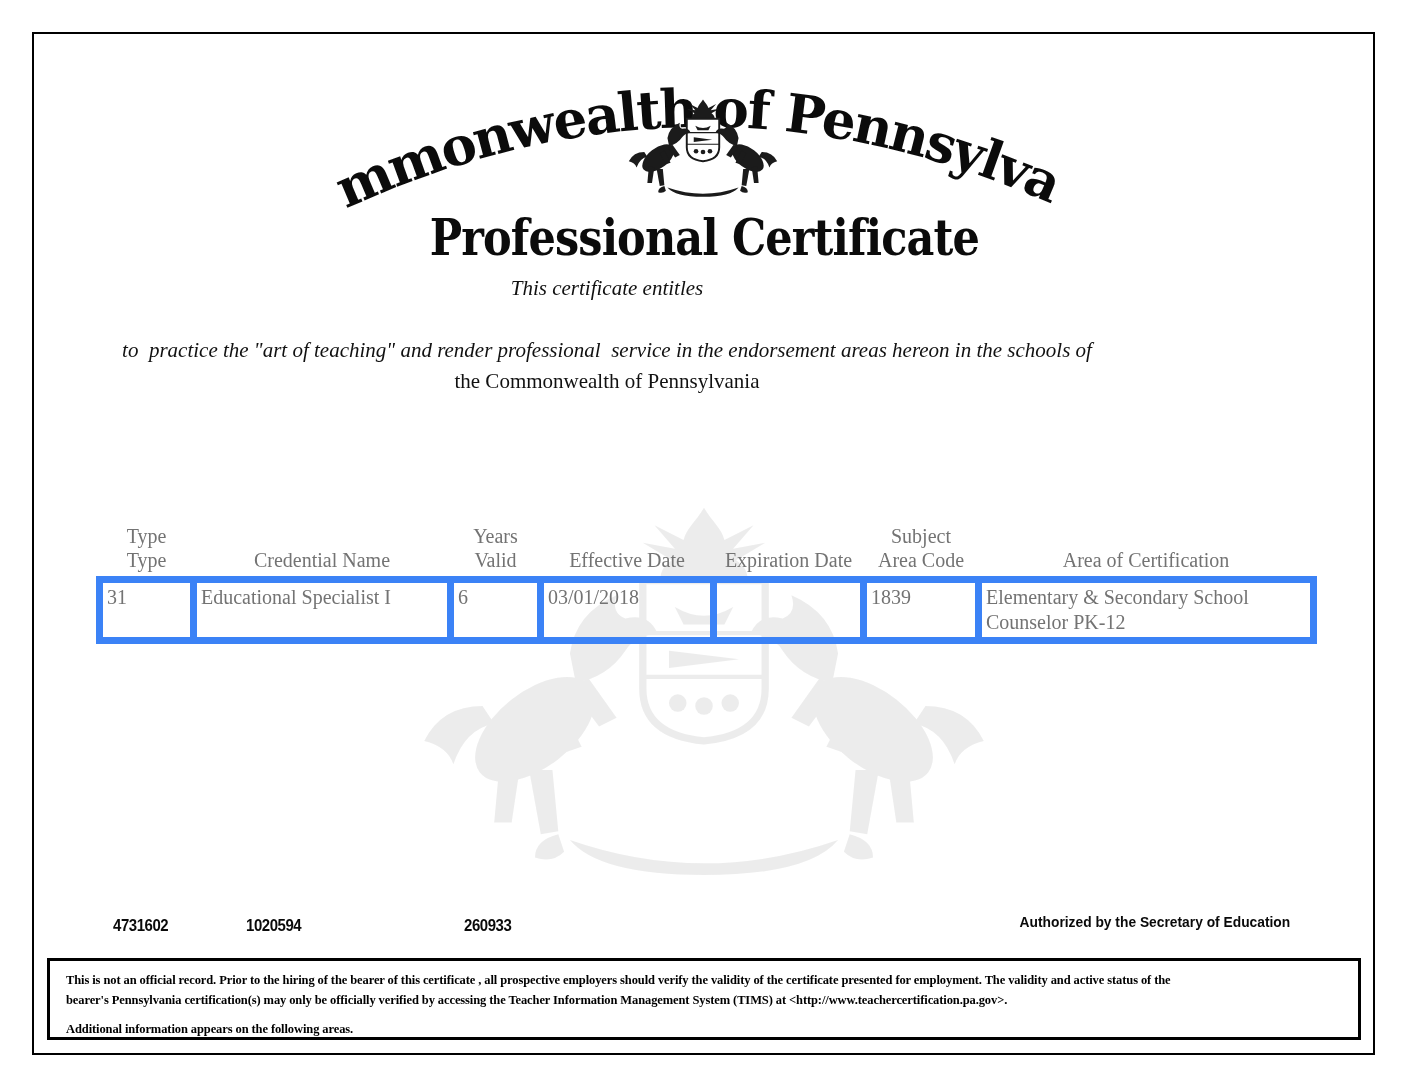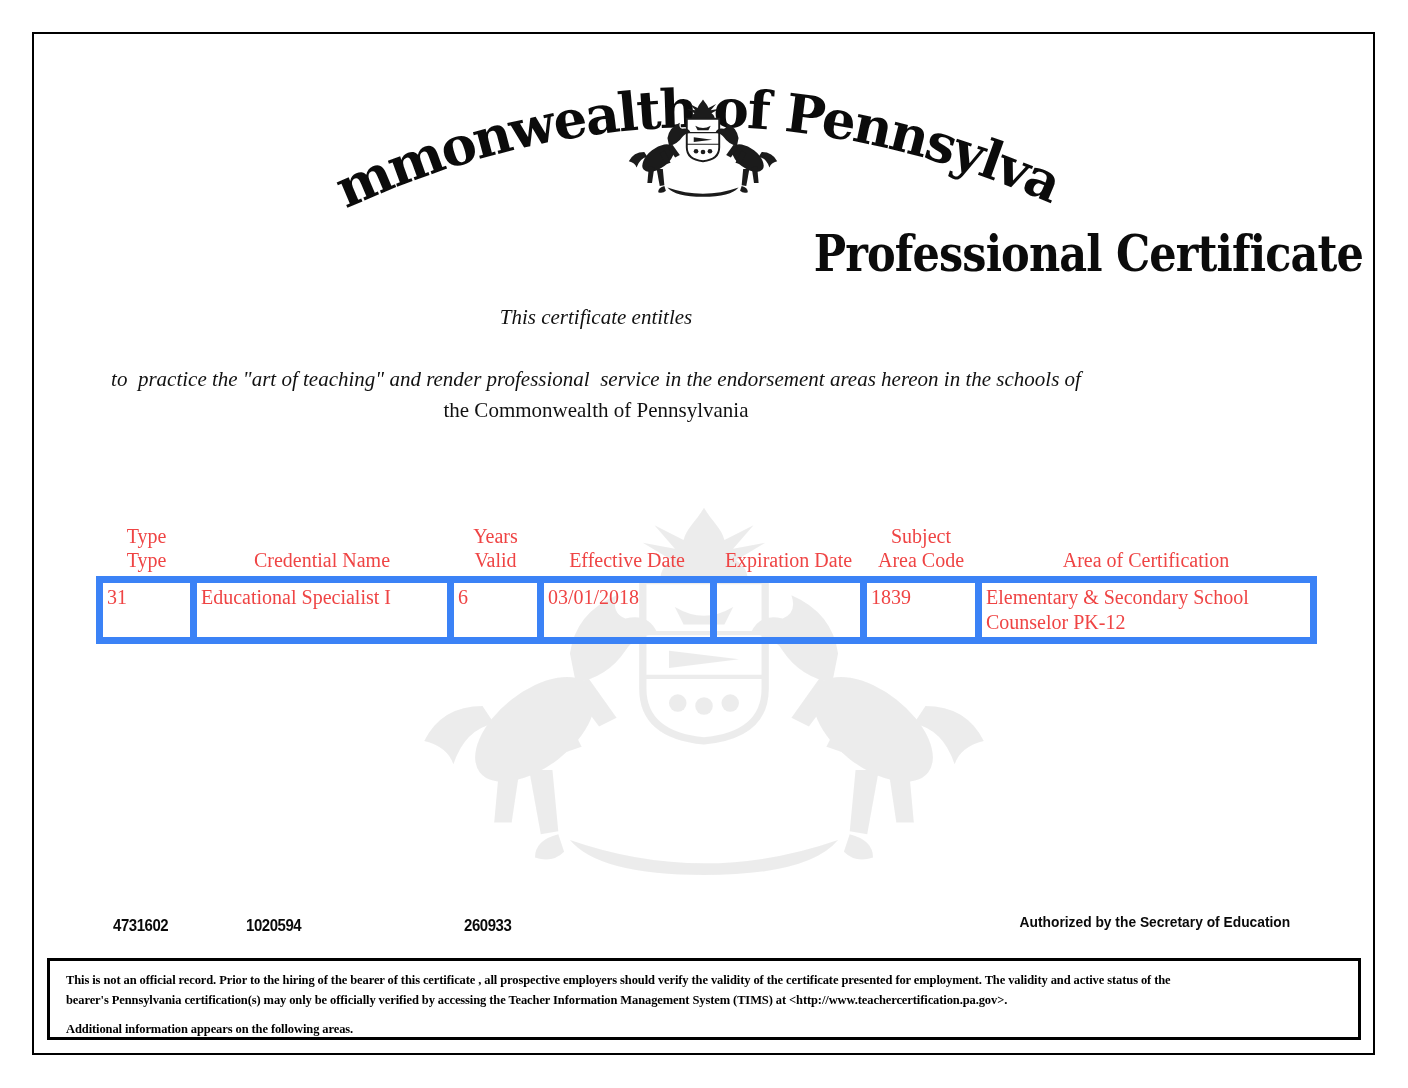--- a/index.html
+++ b/index.html
@@ -25,41 +25,40 @@
     font-size:53px;
     letter-spacing:-2px;
     fill:#0b0b0b;
   }
   
   .crest-small{position:absolute;left:618px;top:94px;width:170px;height:116px;}
   
   .watermark{position:absolute;left:368px;top:502px;width:672px;height:408px;opacity:0.08;}
   .prof-cert{
     position:absolute;left:0;top:208px;width:1408px;
-    text-align:right;
-    margin-top:16px;
+    text-align:center;
   }
   .prof-cert span{
     display:inline-block;
     font-family:"DejaVu Serif", serif;
     font-weight:bold;font-size:50px;letter-spacing:-1px;
     transform:scaleX(0.86);transform-origin:center;
     color:#0b0b0b;
   }
-  .center-line{position:absolute;left:4px;width:1184px;text-align:center;white-space:pre;margin-top:29px;}
+  .center-line{position:absolute;left:15px;width:1184px;text-align:center;white-space:pre;}
   .entitles{top:276px;font-style:italic;font-size:21px;}
   .holder-name{top:306px;font-weight:bold;font-size:21px;letter-spacing:1px;}
   .grant1{top:338px;font-style:italic;font-size:21px;}
   .grant2{top:369px;font-size:21px;}
   .institution{top:400px;font-weight:bold;font-size:23px;letter-spacing:0.5px;}
   
   .cred-table{
     position:absolute;left:96px;top:522px;
     border-collapse:collapse;table-layout:fixed;
-    font-size:20px;color:#ef4444;
+    font-size:20px;color:#737373;
   }
   .cred-table th{
     font-weight:normal;vertical-align:bottom;text-align:center;
     padding:0 2px 4px 2px;height:50px;line-height:24px;
   }
   .cred-table td{
     border:7px solid #3b82f6;
     vertical-align:top;text-align:left;
     height:52px;padding:2px 4px 0 4px;line-height:25px;
     background:transparent;

